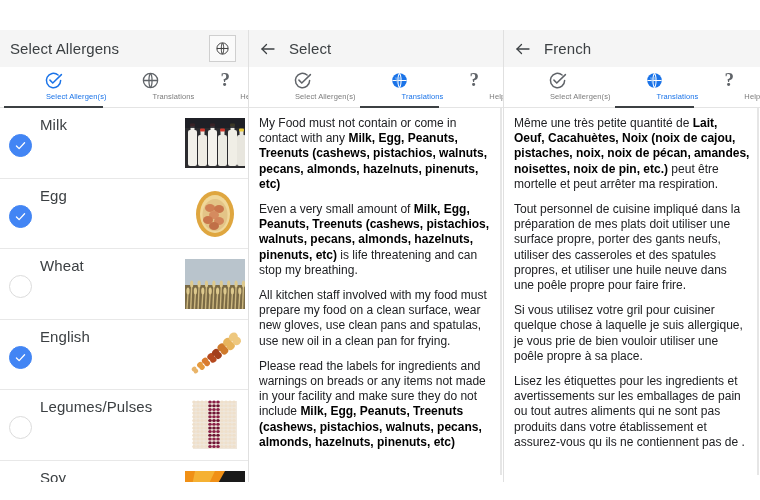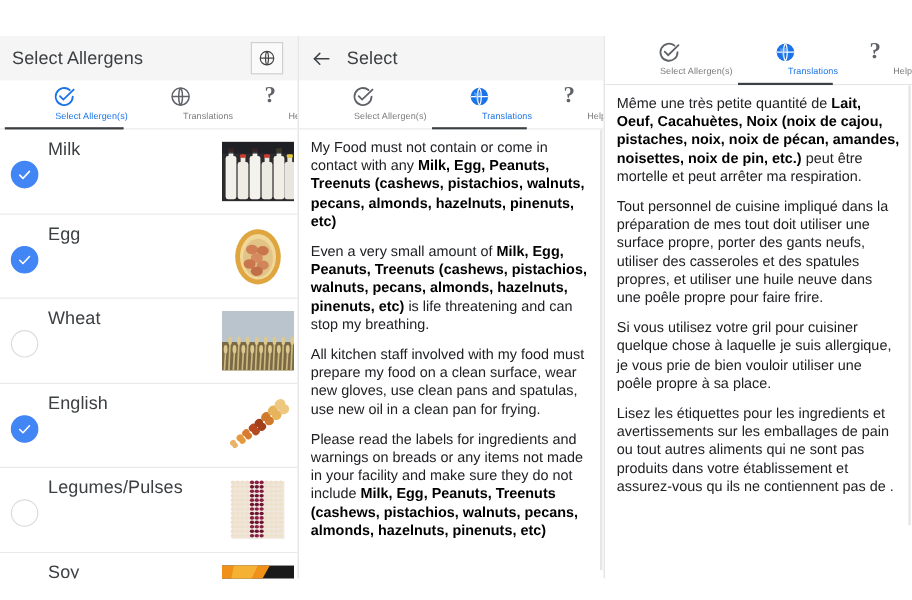--- a/index.html
+++ b/index.html
@@ -595,20 +595,29 @@
         </div>
         <div class="transbody">
           <p>My Food must not contain or come in contact with any <b>Milk, Egg, Peanuts, Treenuts (cashews, pistachios, walnuts, pecans, almonds, hazelnuts, pinenuts, etc)</b></p>
           <p>Even a very small amount of <b>Milk, Egg, Peanuts, Treenuts (cashews, pistachios, walnuts, pecans, almonds, hazelnuts, pinenuts, etc)</b> is life threatening and can stop my breathing.</p>
           <p>All kitchen staff involved with my food must prepare my food on a clean surface, wear new gloves, use clean pans and spatulas, use new oil in a clean pan for frying.</p>
           <p>Please read the labels for ingredients and warnings on breads or any items not made in your facility and make sure they do not include <b>Milk, Egg, Peanuts, Treenuts (cashews, pistachios, walnuts, pecans, almonds, hazelnuts, pinenuts, etc)</b></p>
           <span class="scroll-rail"></span>
         </div>
       </div>
       <div class="panel p3">
+        <div class="appbar">
+          <span class="back-icon">
+            <svg width="18" height="18" viewBox="0 0 24 24" fill="none" stroke="currentColor" stroke-width="1.7" stroke-linecap="round" stroke-linejoin="round">
+              <path d="M20 12H4"></path>
+              <path d="M10 6l-6 6 6 6"></path>
+            </svg>
+          </span>
+          <span class="appbar-title">French</span>
+        </div>
         <div class="tabbar">
           <div class="tab">
             <span class="tab-icon">
               <svg width="19" height="19" viewBox="0 0 24 24" fill="none" stroke="#5f6368" stroke-width="1.9" stroke-linecap="round">
                 <path d="M21 12a9 9 0 1 1-3.2-6.9"></path>
                 <path d="M7.5 11.5l3.6 3.6L22 4.6"></path>
               </svg>
             </span>
             <span class="tab-label">Select Allergen(s)</span>
           </div>
@@ -624,20 +633,20 @@
           </div>
           <div class="tab">
             <span class="tab-icon">
               <span class="qmark" style="color:#5f6368">?</span>
             </span>
             <span class="tab-label">Help</span>
           </div>
         </div>
         <div class="transbody">
           <p>Même une très petite quantité de <b>Lait, Oeuf, Cacahuètes, Noix (noix de cajou, pistaches, noix, noix de pécan, amandes, noisettes, noix de pin, etc.)</b> peut être mortelle et peut arrêter ma respiration.</p>
-          <p>Tout personnel de cuisine impliqué dans la préparation de mes tout doit utiliser une surface propre, porter des gants neufs, utiliser des casseroles et des spatules propres, et utiliser une huile neuve dans une poêle propre pour faire frire.</p>
+          <p>Tout personnel de cuisine impliqué dans la préparation de mes plats doit utiliser une surface propre, porter des gants neufs, utiliser des casseroles et des spatules propres, et utiliser une huile neuve dans une poêle propre pour faire frire.</p>
           <p>Si vous utilisez votre gril pour cuisiner quelque chose à laquelle je suis allergique, je vous prie de bien vouloir utiliser une poêle propre à sa place.</p>
           <p>Lisez les étiquettes pour les ingredients et avertissements sur les emballages de pain ou tout autres aliments qui ne sont pas produits dans votre établissement et assurez-vous qu ils ne contiennent pas de .</p>
           <span class="scroll-rail"></span>
         </div>
       </div>
     </div>
 </div>
 
 </body></html>

